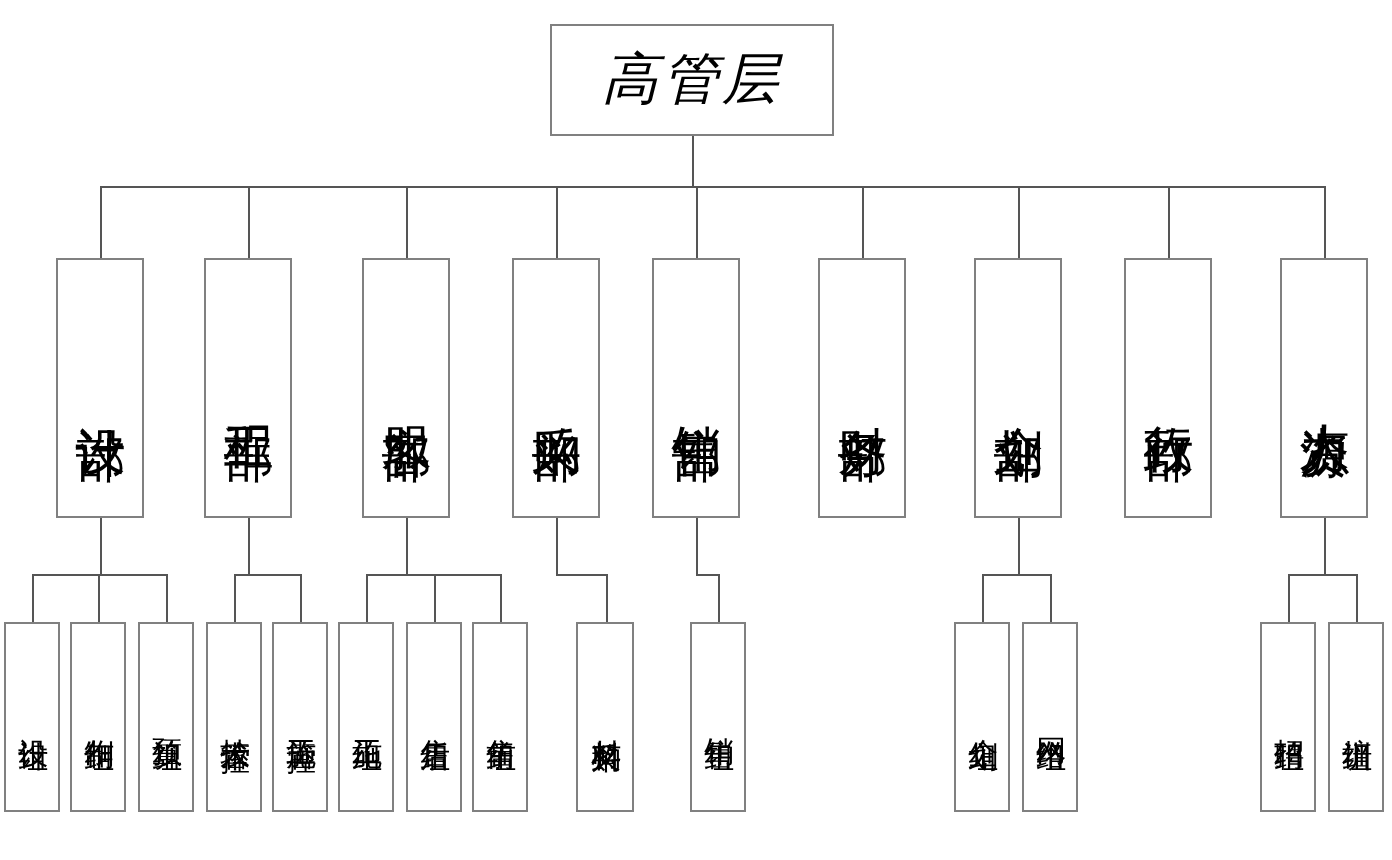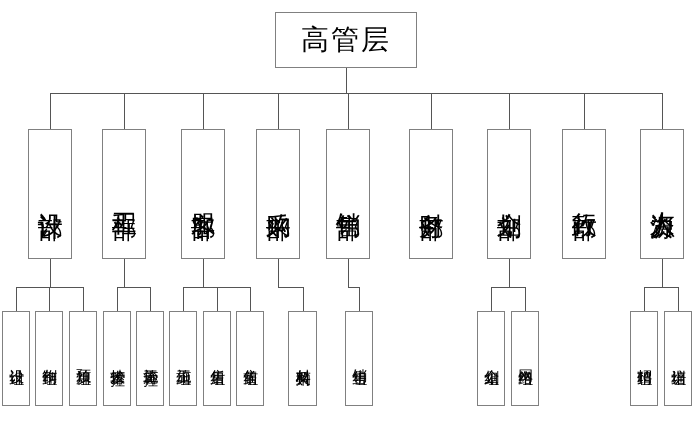--- a/index.html
+++ b/index.html
@@ -29,20 +29,21 @@
     writing-mode:vertical-rl;
     text-orientation:upright;
     letter-spacing:1px;
     white-space:nowrap;
   }
   
   .box.root .txt{
     writing-mode:horizontal-tb;
     text-orientation:mixed;
     letter-spacing:2px;
+    font-style:italic;
   }
   .box.root{font-size:28px;}
   .box.dept{font-size:25px;}
   .box.team{font-size:15px;}
 
   
   .ln{position:absolute;background:#555555;z-index:1;}
   .ln.h{height:1px;}
   .ln.v{width:1px;}
 </style>

